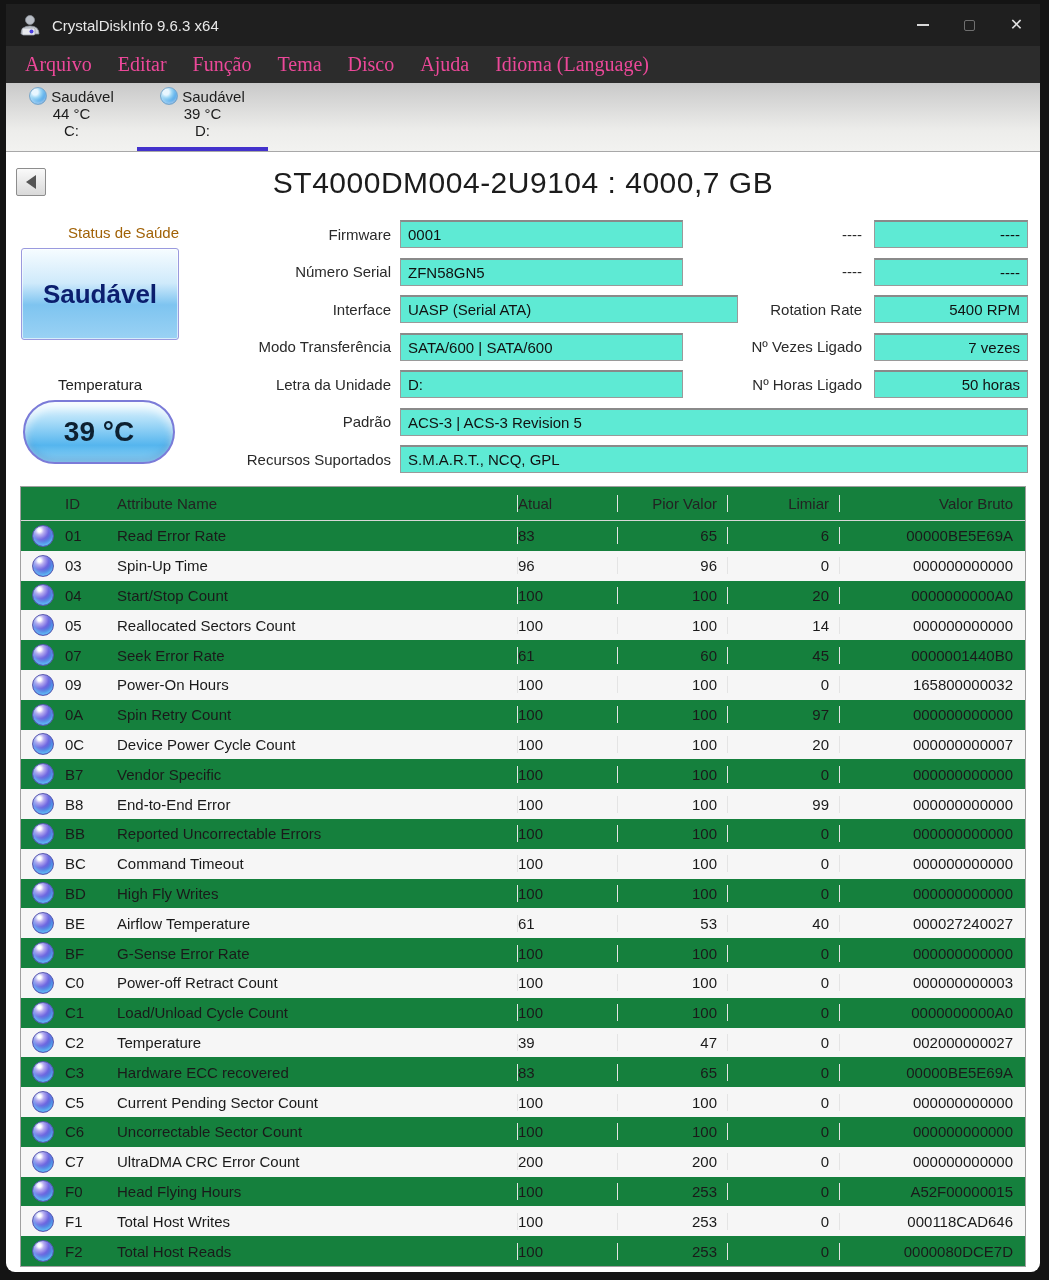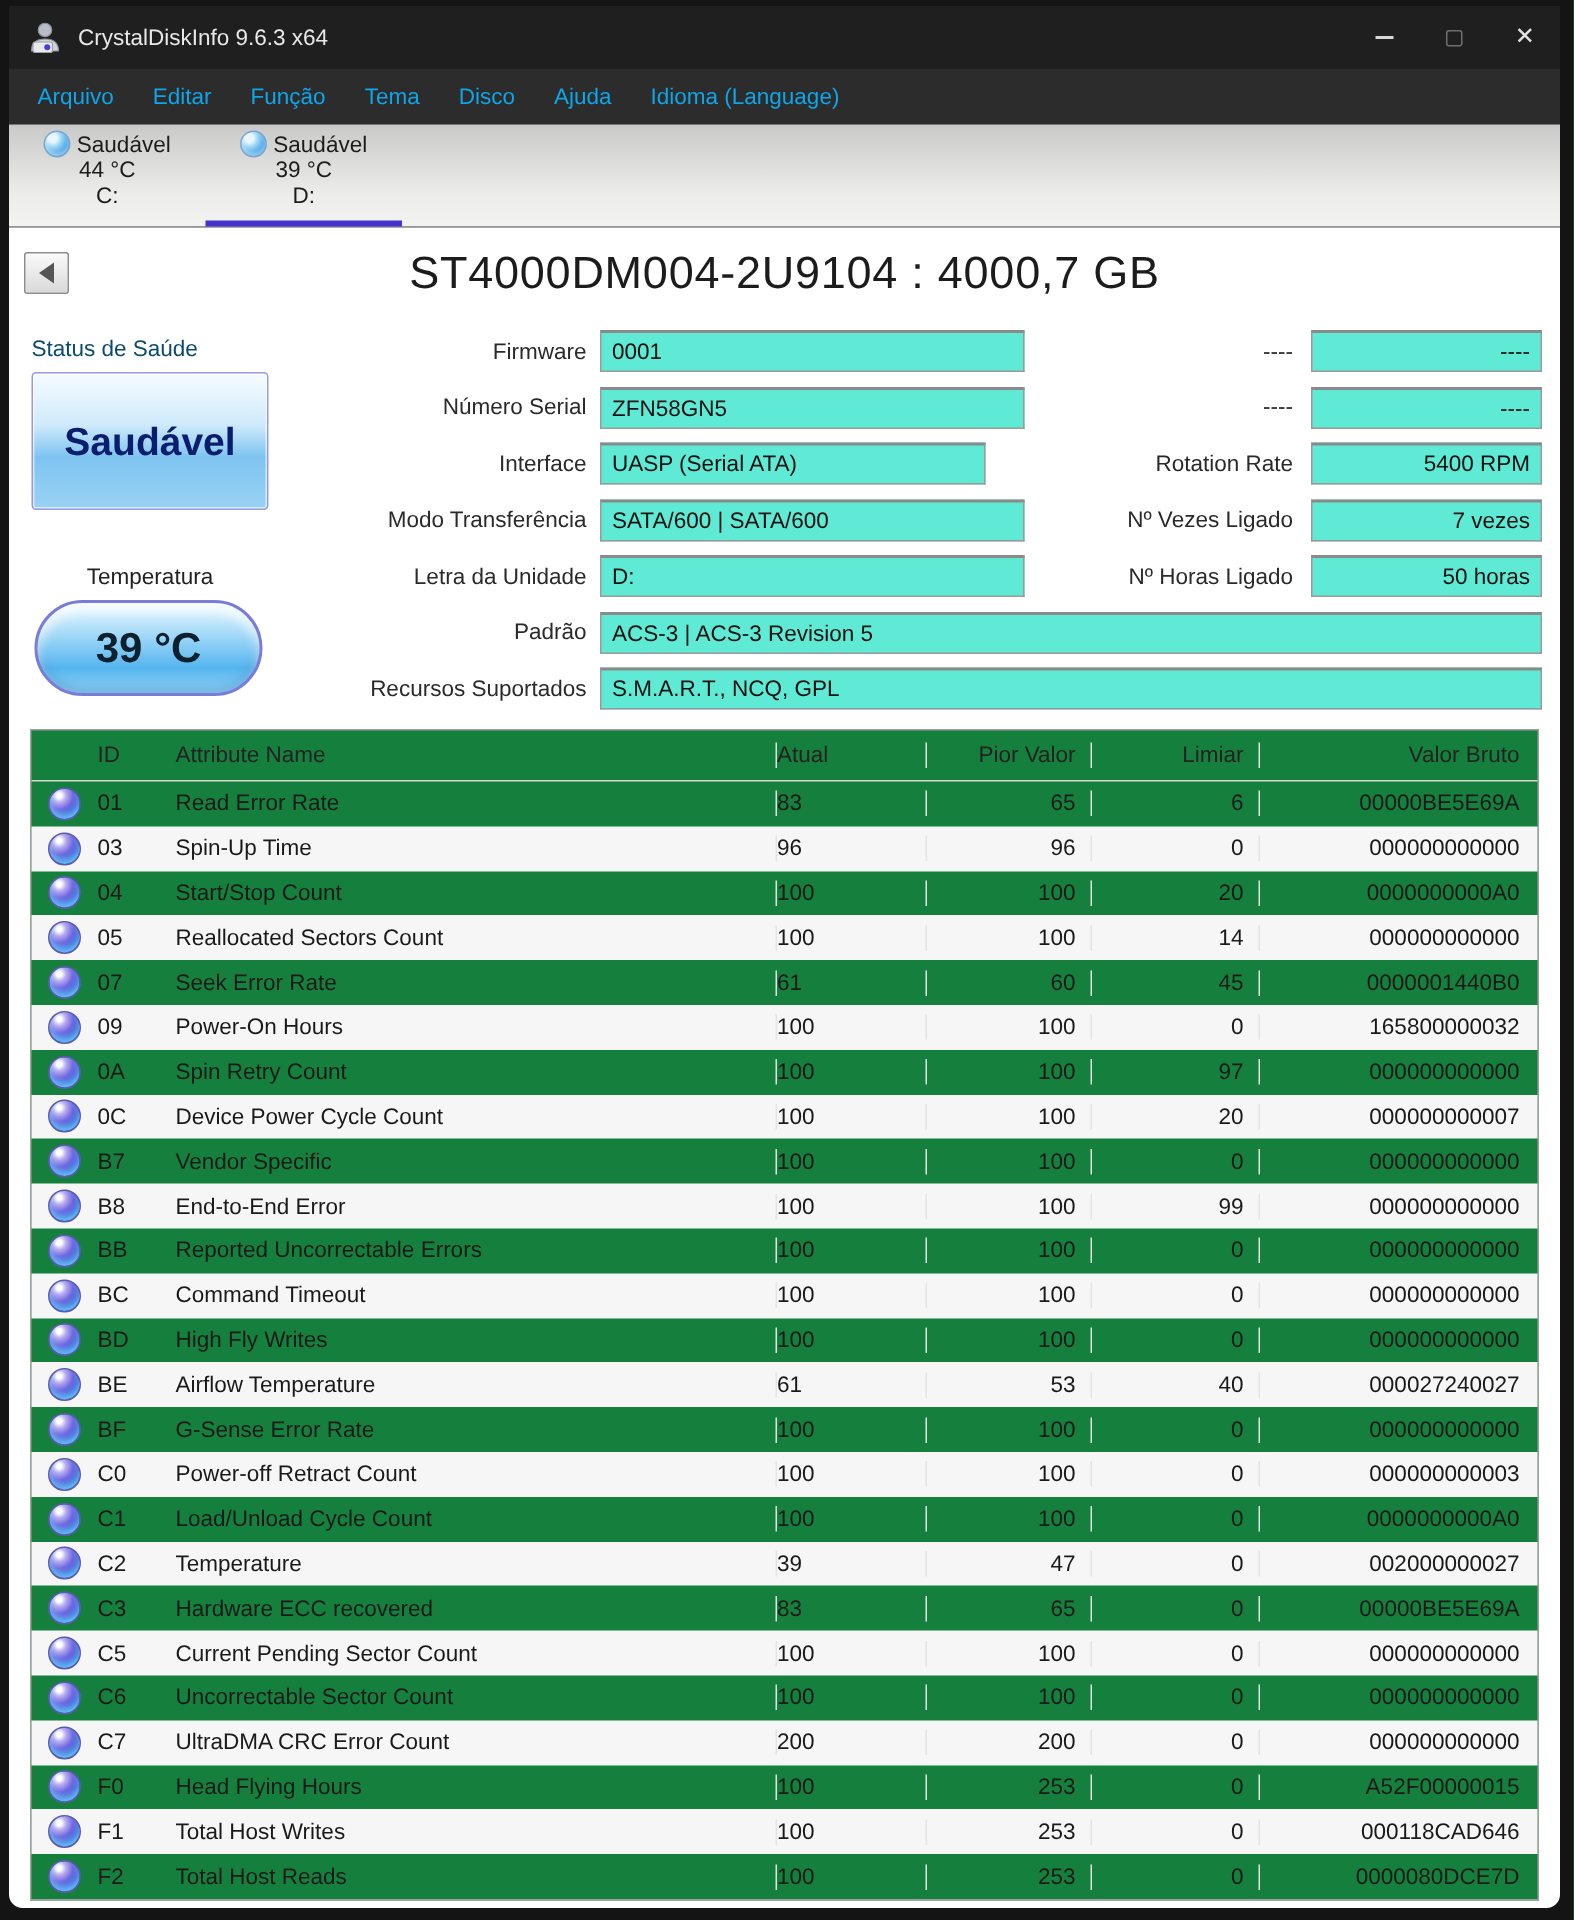--- a/index.html
+++ b/index.html
@@ -14,21 +14,21 @@
   .app-icon { width:24px; height:22px; margin:0 10px 0 12px; position:relative; }
   .titlebar-title { color:#e8e8e8; font-size:15px;text-align:right; }
   .win-controls { margin-left:auto; display:flex; height:100%; }
   .win-btn { width:47px; height:100%; display:flex; align-items:center; justify-content:center; }
   .glyph-min { width:12px; height:2px; background:#d8d8d8; }
   .glyph-max { width:11px; height:11px; border:1.5px solid #6f6f6f; border-radius:2px; }
   .glyph-close { color:#e2e2e2; font-size:16px; line-height:1; }
 
   
   .menubar { height:37px; background:#2c2c2c; display:flex; align-items:center; padding-left:6px; flex:none; }
-  .menu-item { color:#0ea5e9; font-size:15px; padding:6px 13px; }
+  .menu-item { color:#ec4899; font-size:20px; padding:6px 13px;font-family:Liberation Serif, serif; }
 
   
   .tabstrip { height:69px; background:linear-gradient(180deg,#c9c9c9,#ededeb 70%,#f2f2f0);
     display:flex; align-items:flex-start; border-bottom:1px solid #a8a8a8; flex:none; position:relative; }
   .drive-tab { width:131px; padding-top:4px; display:flex; flex-direction:column; align-items:center;
     font-size:15px; color:#1c1c1c; position:relative; height:100%; }
   .tab-line1 { display:flex; align-items:center; gap:4px; }
   .tab-orb { width:18px; height:18px; border-radius:50%;
     background: radial-gradient(circle at 32% 26%, #e8f6ff 0 18%, #9fd8f6 35%, #4aa4e8 65%, #2f6fc0 100%);
     box-shadow: inset 0 -2px 3px rgba(255,255,255,.5); border:0.5px solid #7aa8cc; }
@@ -41,21 +41,21 @@
   .back-btn { position:absolute; left:10px; top:16px; width:30px; height:28px;
     background:linear-gradient(180deg,#fafafa,#d9d9d9); border:1px solid #8d8d8d; border-radius:2px;
     display:flex; align-items:center; justify-content:center; }
   .back-arrow { width:0; height:0; border-top:7px solid transparent; border-bottom:7px solid transparent;
     border-right:10px solid #555; }
   .drive-title { text-align:center; font-size:30px; color:#1c1c1c; padding-top:14px; letter-spacing:0.5px; }
 
   
   .info { position:relative; height:266px; font-size:15px; }
 
-  .health-label { position:absolute; left:15px; top:10px; width:158px; text-align:left; color:#0c4a6e; }
+  .health-label { position:absolute; left:15px; top:10px; width:158px; text-align:right; color:#a16207; }
   .health-btn { position:absolute; left:15px; top:34px; width:158px; height:92px;
     border:1px solid #9a9ade; border-radius:3px;
     background:linear-gradient(180deg,#f6fcff 0%,#cfeafb 38%,#7ec4f0 62%,#9ad2f4 100%);
     box-shadow: inset 0 0 0 1px rgba(255,255,255,.6);
     display:flex; align-items:center; justify-content:center;
     font-size:26px; font-weight:bold; color:#0b1e6e; }
   .temp-label { position:absolute; left:15px; top:162px; width:158px; text-align:center; color:#222; }
   .temp-pill { position:absolute; left:17px; top:186px; width:152px; height:64px; border-radius:32px;
     border:2px solid #7b7bd8;
     background:linear-gradient(180deg,#eaf8ff 0%,#a9dcf8 32%,#55b5ee 72%,#90d4f7 100%);
@@ -162,21 +162,21 @@
     <div class="field-row" style="top: 6px; left: 205px;">
           <div class="field-label" style="width: 186px;">Firmware</div>
           <div class="field-box" style="width: 283px; margin-left: 3px;">0001</div>
         </div>
         <div class="field-row" style="top: 43.5px; left: 205px;">
           <div class="field-label" style="width: 186px;">Número Serial</div>
           <div class="field-box" style="width: 283px; margin-left: 3px;">ZFN58GN5</div>
         </div>
         <div class="field-row" style="top: 81px; left: 205px;">
           <div class="field-label" style="width: 186px;">Interface</div>
-          <div class="field-box" style="width: 257px; margin-left: 3px;">UASP (Serial ATA)</div>
+          <div class="field-box" style="width: 338px; margin-left: 3px;">UASP (Serial ATA)</div>
         </div>
         <div class="field-row" style="top: 118.5px; left: 205px;">
           <div class="field-label" style="width: 186px;">Modo Transferência</div>
           <div class="field-box" style="width: 283px; margin-left: 3px;">SATA/600 | SATA/600</div>
         </div>
         <div class="field-row" style="top: 156px; left: 205px;">
           <div class="field-label" style="width: 186px;">Letra da Unidade</div>
           <div class="field-box" style="width: 283px; margin-left: 3px;">D:</div>
         </div>
         <div class="field-row" style="top: 193.5px; left: 205px;">

